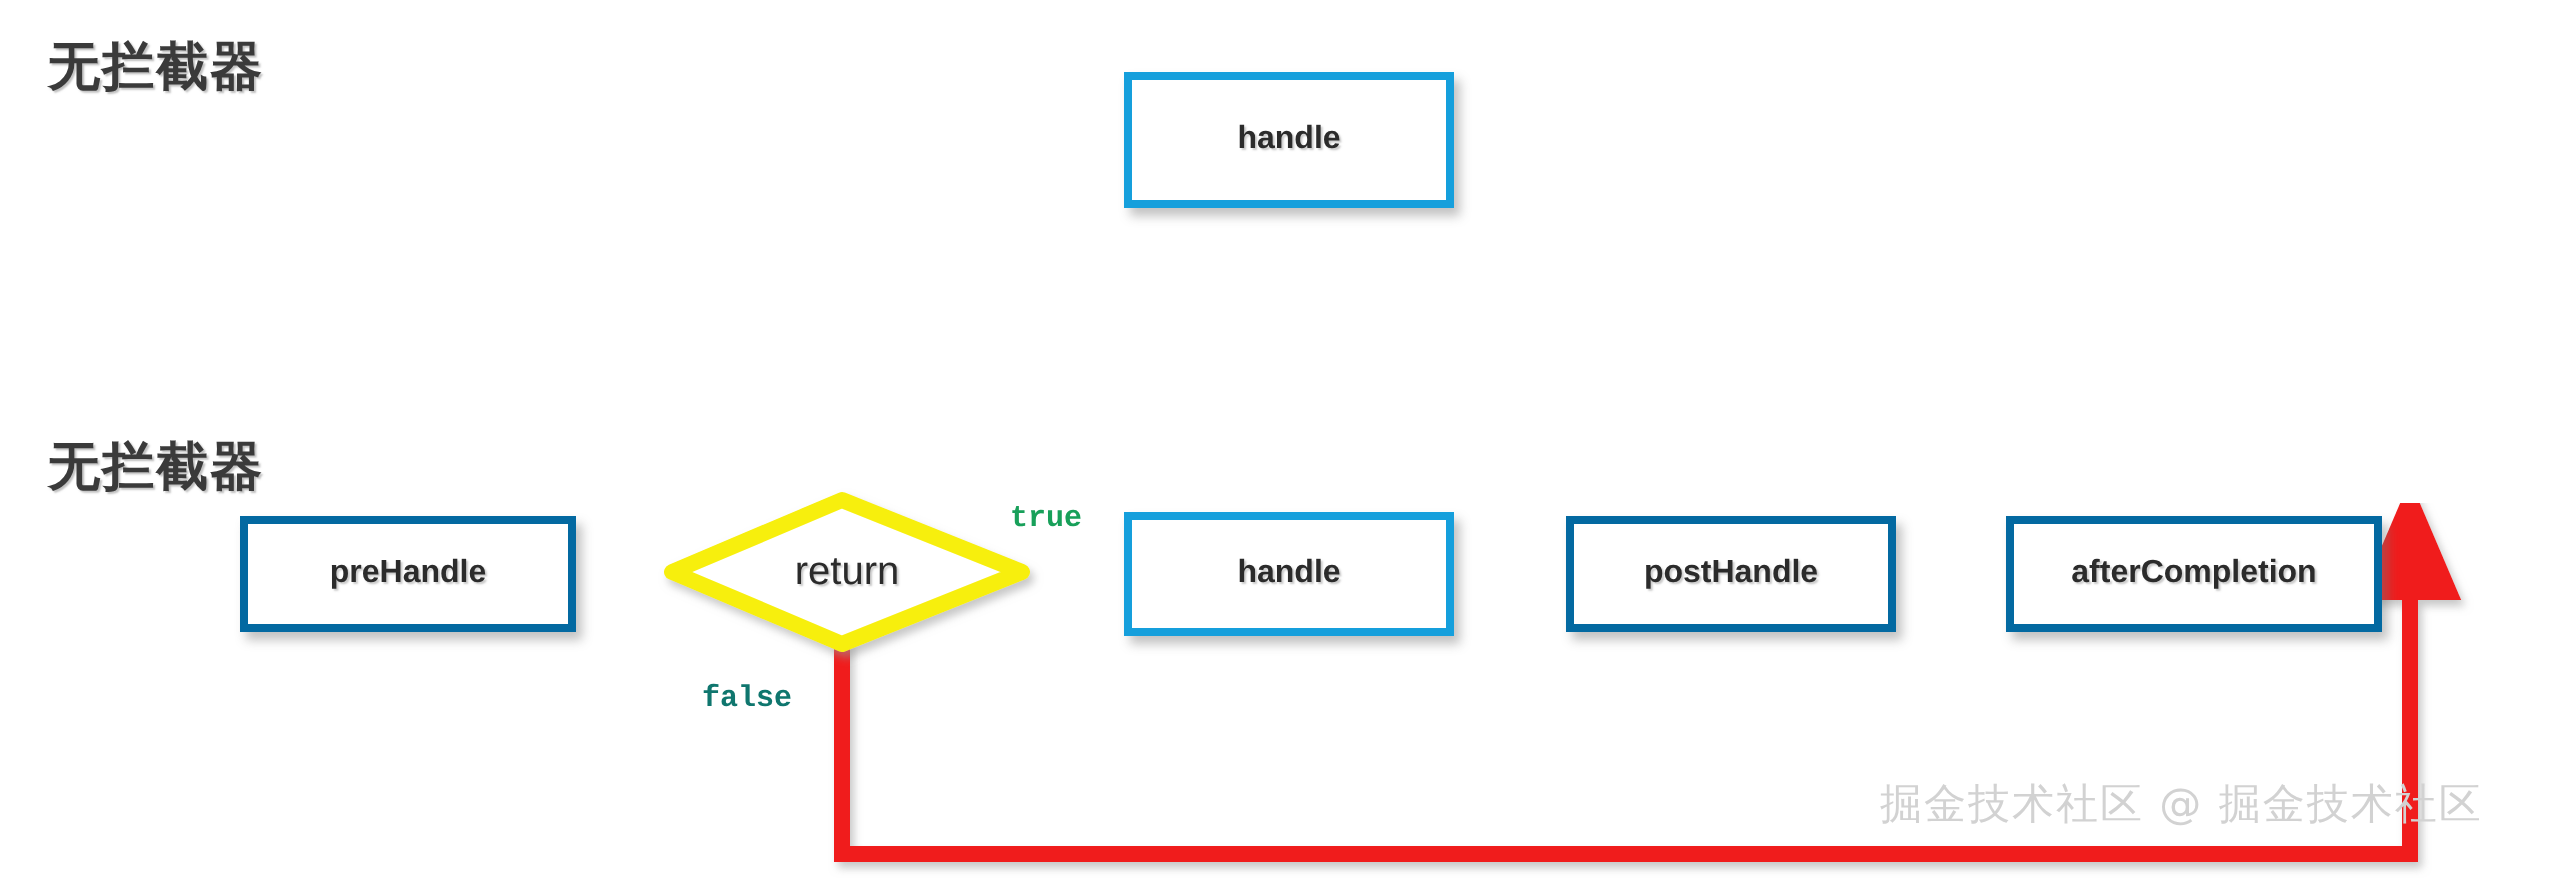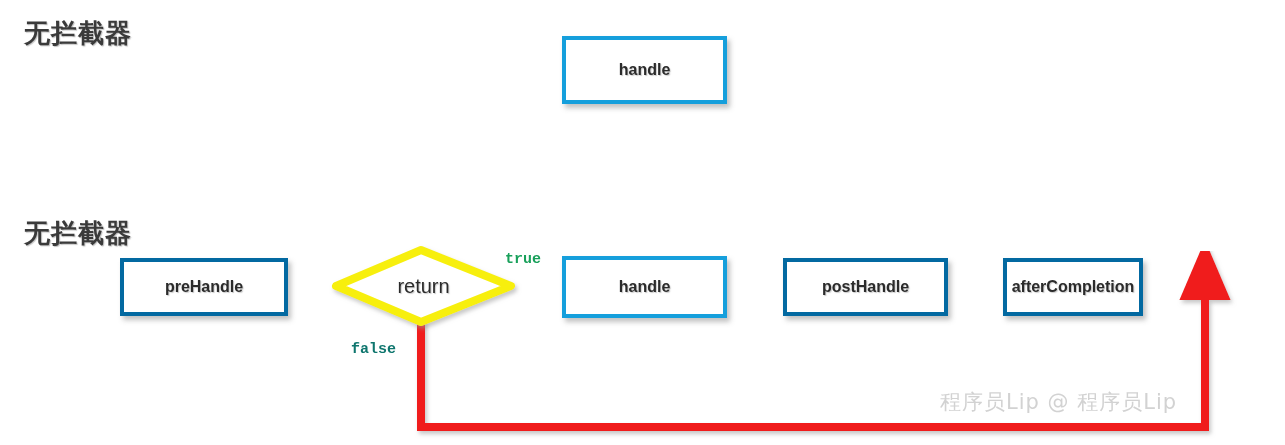--- a/index.html
+++ b/index.html
@@ -142,21 +142,21 @@
 </div>
 
 <div class="node blue" style="left:562px; top:256px; width:165px; height:62px;">
   <span>handle</span>
 </div>
 
 <div class="node gray" style="left:783px; top:258px; width:165px; height:58px;">
   <span>postHandle</span>
 </div>
 
-<div class="node gray" style="left:1003px; top:258px; width:140px; height:58px;">
+<div class="node gray" style="left:1003px; top:258px; width:188px; height:58px;">
   <span>afterCompletion</span>
 </div>
 
 <div class="edge-label true" style="left:505px; top:251px;">true</div>
 
 <div class="edge-label false" style="left:351px; top:341px;">false</div>
 
-<div id="watermark">程序员Lip @ 程序员Lip</div>
+<div id="watermark">掘金技术社区 @ 掘金技术社区</div>
 
 </body></html>

